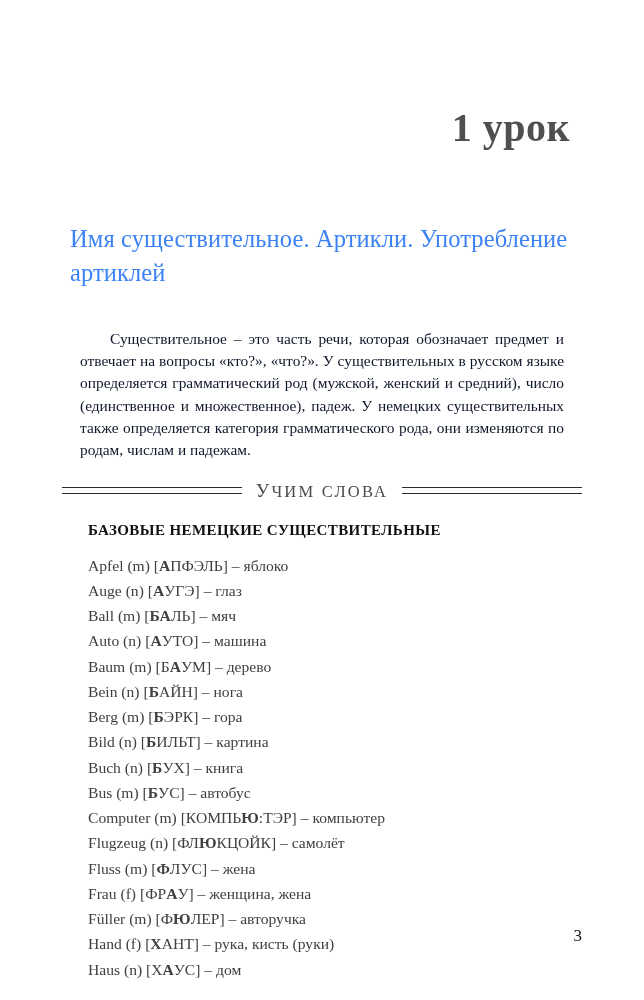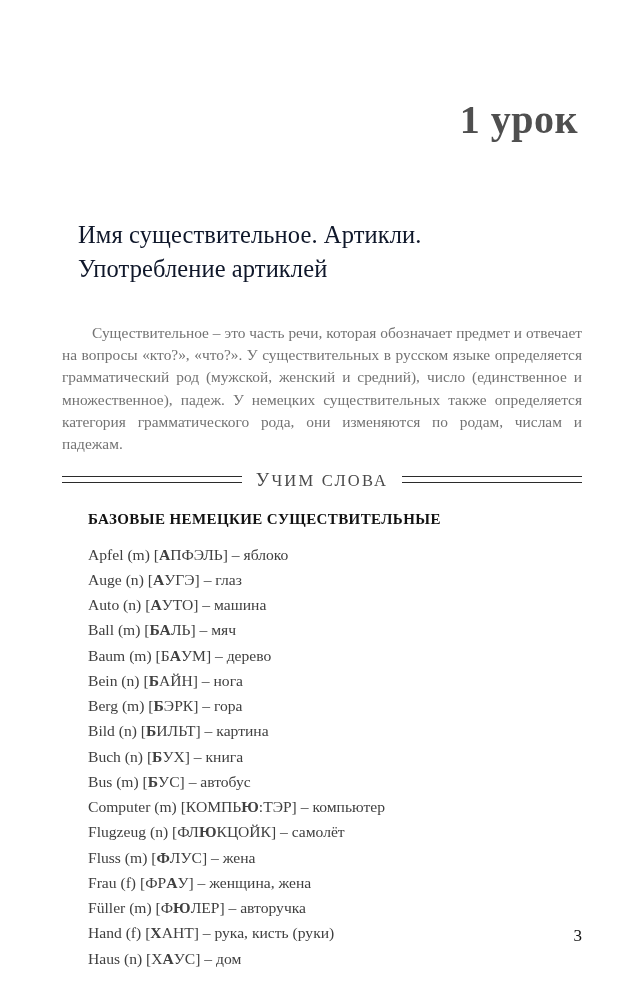--- a/index.html
+++ b/index.html
@@ -23,42 +23,42 @@
     box-sizing: border-box;
     padding: 0 62px 0 62px;
   }
   .lesson-title {
     text-align: right;
     font-family: "Liberation Serif", serif;
     font-weight: bold;
     font-size: 40px;
     color: #4f4f4f;
     letter-spacing: 0.5px;
-    margin: 4px;
+    margin: 12px;
     padding-top: 96px;
     line-height: 1;
   }
   .section-heading {
-    margin: 16px;
+    margin: 8px;
     padding-top: 62px;
     font-family: "Liberation Serif", serif;
     font-weight: normal;
     font-size: 24.5px;
     line-height: 1.38;
-    color: #0f172a;
+    color: #3b82f6;
     letter-spacing: 0.1px;
   }
   .intro {
-    margin: 0;
+    margin: 18px;
     padding-top: 20px;
     font-size: 15.4px;
     line-height: 1.45;
     text-align: justify;
     text-indent: 30px;
-    color: #737373;
+    color: #0f172a;
     hyphens: manual;
   }
   .divider-row {
     display: flex;
     align-items: center;
     gap: 14px;
     margin-top: 13px;
   }
   .divider-line {
     flex: 1 1 auto;
@@ -125,22 +125,22 @@
     <span class="divider-line"></span>
     <span class="divider-label"><span class="cap">У</span><span>ЧИМ СЛОВА</span></span>
     <span class="divider-line"></span>
   </div>
 
   <h3 class="subsection-title">БАЗОВЫЕ НЕМЕЦКИЕ СУЩЕСТВИТЕЛЬНЫЕ</h3>
 
   <ul class="word-list" id="vocab-list">
       <li><span>Apfel (m) [</span><span class="b">А</span><span>ПФЭЛЬ] – яблоко</span></li>
       <li><span>Auge (n) [</span><span class="b">А</span><span>УГЭ] – глаз</span></li>
+      <li><span>Ball (m) [</span><span class="b">БА</span><span>ЛЬ] – мяч</span></li>
       <li><span>Auto (n) [</span><span class="b">А</span><span>УТО] – машина</span></li>
-      <li><span>Ball (m) [</span><span class="b">БА</span><span>ЛЬ] – мяч</span></li>
       <li><span>Baum (m) [Б</span><span class="b">А</span><span>УМ] – дерево</span></li>
       <li><span>Bein (n) [</span><span class="b">Б</span><span>АЙН] – нога</span></li>
       <li><span>Berg (m) [</span><span class="b">Б</span><span>ЭРК] – гора</span></li>
       <li><span>Bild (n) [</span><span class="b">Б</span><span>ИЛЬТ] – картина</span></li>
       <li><span>Buch (n) [</span><span class="b">Б</span><span>УХ] – книга</span></li>
       <li><span>Bus (m) [</span><span class="b">Б</span><span>УС] – автобус</span></li>
       <li><span>Computer (m) [КОМПЬ</span><span class="b">Ю</span><span>:ТЭР] – компьютер</span></li>
       <li><span>Flugzeug (n) [ФЛ</span><span class="b">Ю</span><span>КЦОЙК] – самолёт</span></li>
       <li><span>Fluss (m) [</span><span class="b">Ф</span><span>ЛУС] – жена</span></li>
       <li><span>Frau (f) [ФР</span><span class="b">А</span><span>У] – женщина, жена</span></li>

